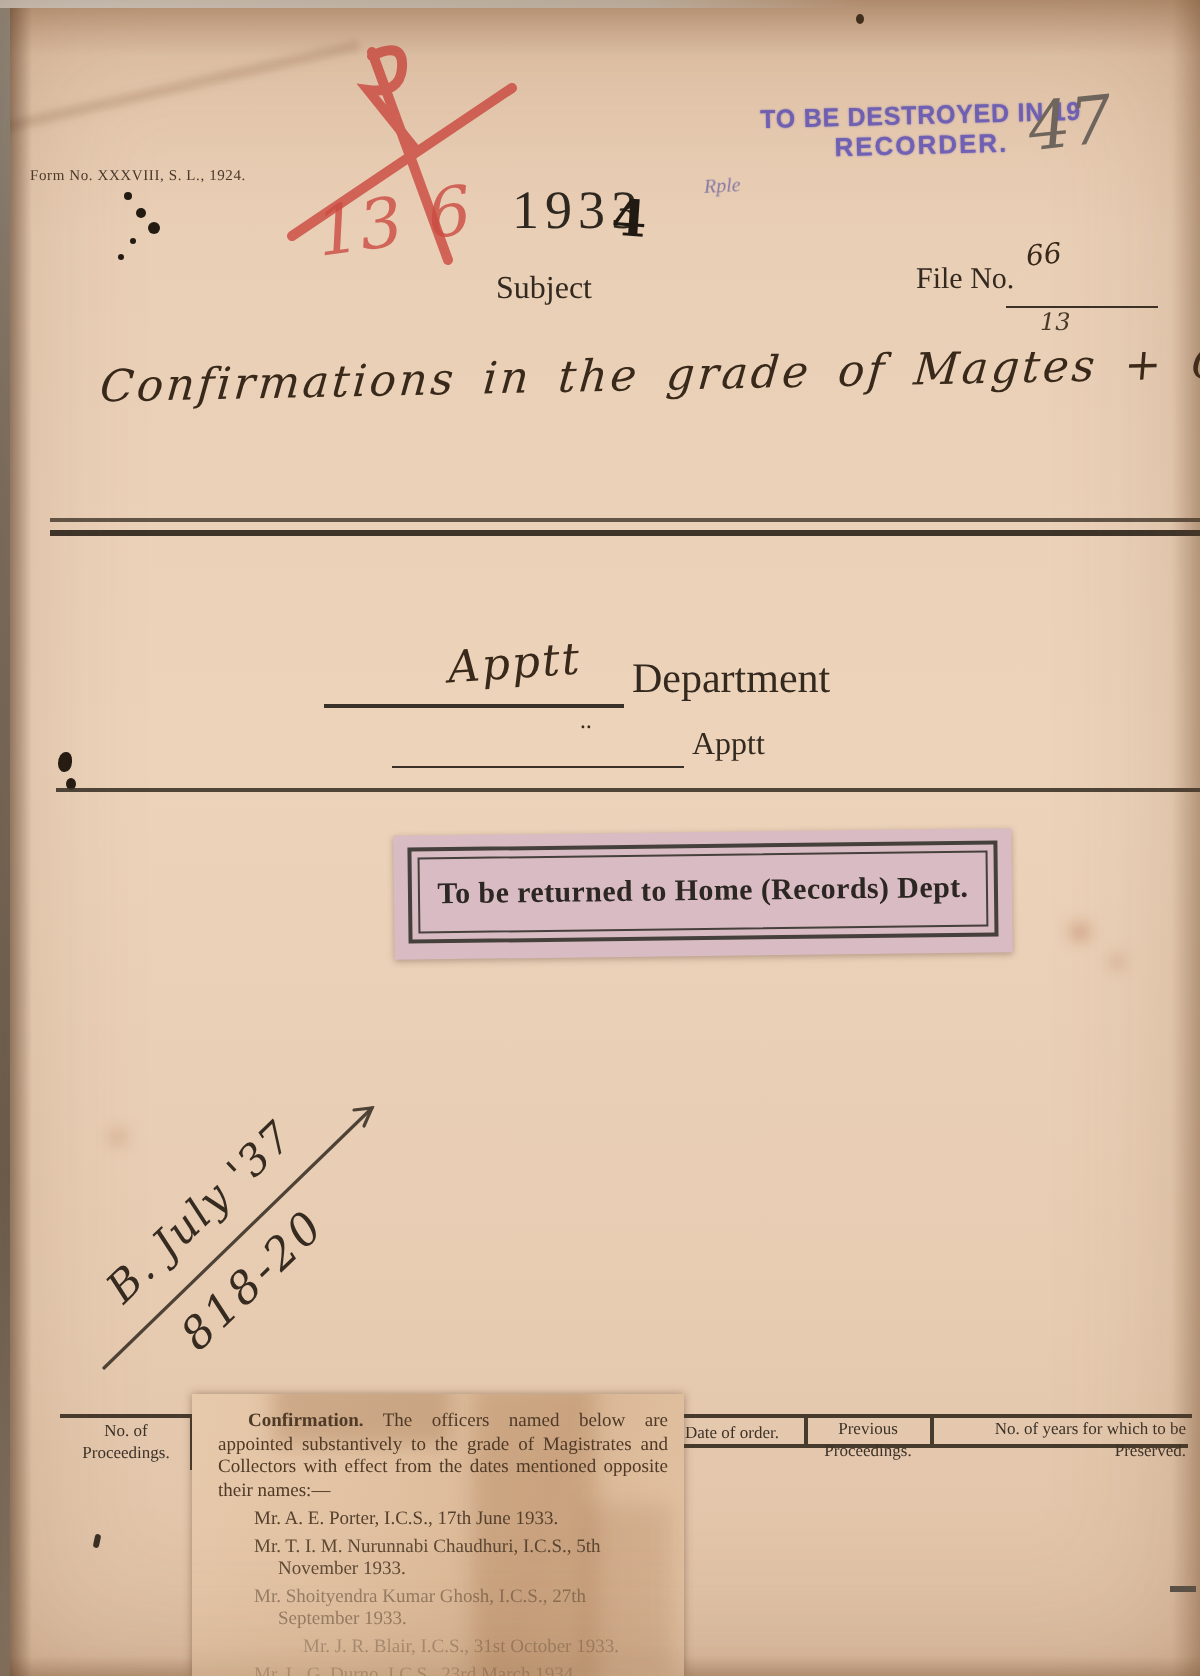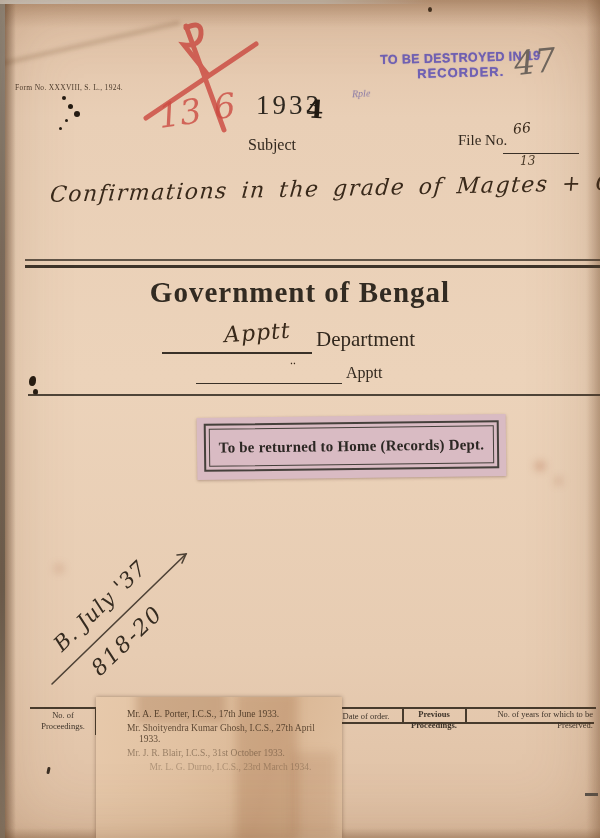--- a/index.html
+++ b/index.html
@@ -128,21 +128,20 @@
   <div class="abs subject-label">Subject</div>
   <div class="abs fileno-label">File No.</div>
   <div class="abs fileno-line"></div>
   <div class="abs hw fileno-top">66</div>
   <div class="abs hw fileno-bottom">13</div>
 
   <div class="abs hw hw-subject">Confirmations in the grade of Magtes + Collrs.</div>
 
   <div class="abs rule" style="left:25px;top:259px;width:575px;height:1.5px;opacity:.8;"></div>
   <div class="abs rule" style="left:25px;top:265px;width:575px;height:2.5px;"></div>
-  <div class="abs gov-title">Government of Bengal</div>
 
   <div class="abs dept-line"></div>
   <div class="abs hw hw-dept">Apptt</div>
   <div class="abs ditto">‥</div>
   <div class="abs dept-label">Department</div>
 
   <div class="abs branch-line"></div>
   <div class="abs branch-label">Apptt</div>
 
   <div class="abs speck" style="left:29px;top:376px;width:7px;height:10px;border-radius:60% 40% 55% 45%;"></div>
@@ -166,31 +165,33 @@
   <div class="abs diag-text diag1">B. July '37</div>
   <div class="abs diag-text diag2">818-20</div>
 
   <div class="abs tline" style="left:30px;top:707px;width:566px;height:2px;"></div>
   <div class="abs tline" style="left:338px;top:722px;width:256px;height:1.5px;"></div>
   <div class="abs tline" style="left:95px;top:707px;width:1.5px;height:28px;"></div>
   <div class="abs tline" style="left:402px;top:707px;width:1.5px;height:16px;"></div>
   <div class="abs tline" style="left:465px;top:707px;width:1.5px;height:16px;"></div>
   <div class="abs th" style="left:33px;top:710px;width:60px;">No. of Proceedings.</div>
   <div class="abs th" style="left:332px;top:711px;width:68px;">Date of order.</div>
-  <div class="abs th" style="left:404px;top:709px;width:60px;font-weight:bold;">Previous Proceedings.</div>
+  <div class="abs th" style="left:404px;top:709px;width:60px;">Previous Proceedings.</div>
   <div class="abs th" style="left:467px;top:709px;width:126px;text-align:right;">No. of years for which to be Preserved.</div>
 
   <div class="abs clipping">
     <div class="clip-stain" style="left:140px;top:-5px;width:62px;height:150px;background:rgba(146,92,52,.22);"></div>
     <div class="clip-stain" style="left:40px;top:-8px;width:90px;height:34px;background:rgba(140,88,50,.26);"></div>
     <div class="clip-stain" style="left:195px;top:55px;width:45px;height:85px;background:rgba(150,95,55,.16);"></div>
     <div class="clip-text">
+      <p><b>Confirmation.</b> <span>The officers named below are appointed substantively to the grade of Magistrates and Collectors with effect from the dates mentioned opposite their names:—</span></p>
       <ul class="entries">
         <li>Mr. A. E. Porter, I.C.S., 17th June 1933.</li>
-        <li>Mr. Shoityendra Kumar Ghosh, I.C.S., 27th April 1933.</li>
+        <li>Mr. T. I. M. Nurunnabi Chaudhuri, I.C.S., 5th November 1933.</li>
+        <li>Mr. Shoityendra Kumar Ghosh, I.C.S., 27th September 1933.</li>
         <li>Mr. J. R. Blair, I.C.S., 31st October 1933.</li>
         <li>Mr. L. G. Durno, I.C.S., 23rd March 1934.</li>
       </ul>
     </div>
   </div>
 
   <div class="abs vignette"></div>
 </div>
 
 </body></html>

